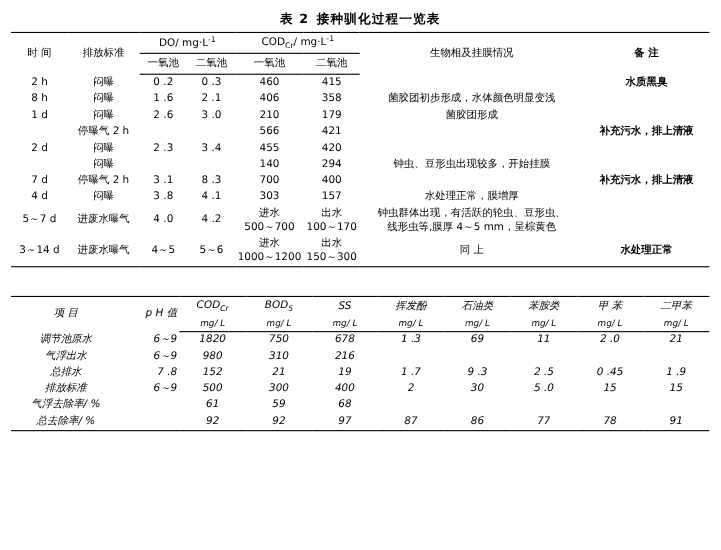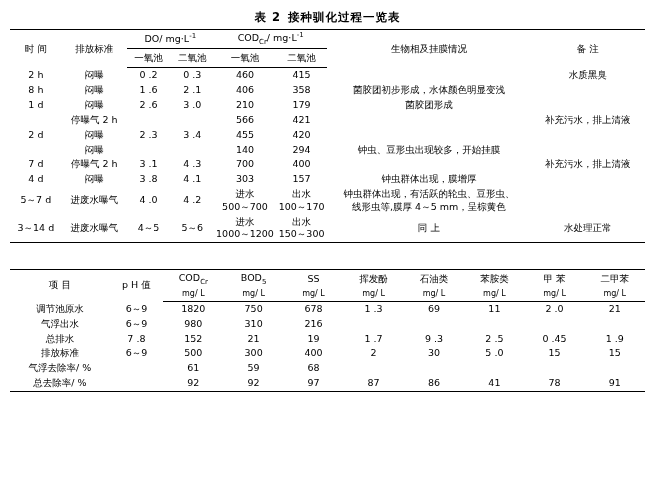--- a/index.html
+++ b/index.html
@@ -28,21 +28,21 @@
   }
   .tbl-title .tnum {
     margin-right: 7px;
   }
   table {
     border-collapse: collapse;
     width: 100%;
     font-size: 9.5px;
   }
   table.t2 { width: 635px; }
-  table.t3 { width: 635px; }
+  table.t3 { width: 635px; font-style: italic; }
   td, th {
     padding: 1px 2px;
     font-weight: normal;
     vertical-align: middle;
     text-align: center;
     line-height: 1.35;
     white-space: nowrap;
   }
   .rule-top td { border-top: 1.3px solid #000; }
   .rule-bot td { border-bottom: 1.3px solid #000; }
@@ -62,23 +62,23 @@
     vertical-align: sub;
   }
   .tbl3-wrap { margin-top: 26px; }
   .t2 td.c-time { width: 52px; }
   .t2 td.c-form { width: 66px; }
   .t2 td.c-do1 { width: 44px; }
   .t2 td.c-do2 { width: 44px; }
   .t2 td.c-cod1 { width: 48px; }
   .t2 td.c-cod2 { width: 48px; }
   .t2 td.c-bio { width: 210px; }
-  .t2 td.c-note { width: 120px; }
+  .t2 td.c-note { width: 120px; font-weight: bold; }
   .t3 td.c-item { width: 100px; }
-  .t3 td.c-ph { width: 52px; }
+  .t3 td.c-ph { width: 52px; text-align: right; }
   .t3 td.c-v { width: 60px; }
 </style>
 </head>
 <body>
 
 <div class="page">
 
   <div class="tbl-title">
     <span class="tnum">表 2</span><span>接种驯化过程一览表</span>
   </div>
@@ -163,34 +163,34 @@
           <td class="c-do2"></td>
           <td class="c-cod1">140</td>
           <td class="c-cod2">294</td>
           <td class="c-bio">钟虫、豆形虫出现较多，开始挂膜</td>
           <td class="c-note"></td>
         </tr>
         <tr>
           <td class="c-time">7 d</td>
           <td class="c-form">停曝气 2 h</td>
           <td class="c-do1">3 .1</td>
-          <td class="c-do2">4 .3</td>
+          <td class="c-do2">8 .3</td>
           <td class="c-cod1">700</td>
           <td class="c-cod2">400</td>
           <td class="c-bio"></td>
           <td class="c-note">补充污水，排上清液</td>
         </tr>
         <tr>
           <td class="c-time">4 d</td>
           <td class="c-form">闷曝</td>
           <td class="c-do1">3 .8</td>
           <td class="c-do2">4 .1</td>
           <td class="c-cod1">303</td>
           <td class="c-cod2">157</td>
-          <td class="c-bio">钟虫群体出现，膜增厚</td>
+          <td class="c-bio">水处理正常，膜增厚</td>
           <td class="c-note"></td>
         </tr>
         <tr>
           <td class="c-time">5～7 d</td>
           <td class="c-form">进废水曝气</td>
           <td class="c-do1">4 .0</td>
           <td class="c-do2">4 .2</td>
           <td class="c-cod1">进水<br>500～700</td>
           <td class="c-cod2">出水<br>100～170</td>
           <td class="c-bio">钟虫群体出现，有活跃的轮虫、豆形虫、<br>线形虫等,膜厚 4～5 mm，呈棕黄色</td>
@@ -299,21 +299,21 @@
             <td class="c-v"></td>
           </tr>
           <tr class="rule-bot">
             <td class="c-item">总去除率/ %</td>
             <td class="c-ph"></td>
             <td class="c-v">92</td>
             <td class="c-v">92</td>
             <td class="c-v">97</td>
             <td class="c-v">87</td>
             <td class="c-v">86</td>
-            <td class="c-v">41</td>
+            <td class="c-v">77</td>
             <td class="c-v">78</td>
             <td class="c-v">91</td>
           </tr>
         </tbody>
     </table>
   </div>
 
 </div>
 
 </body></html>

